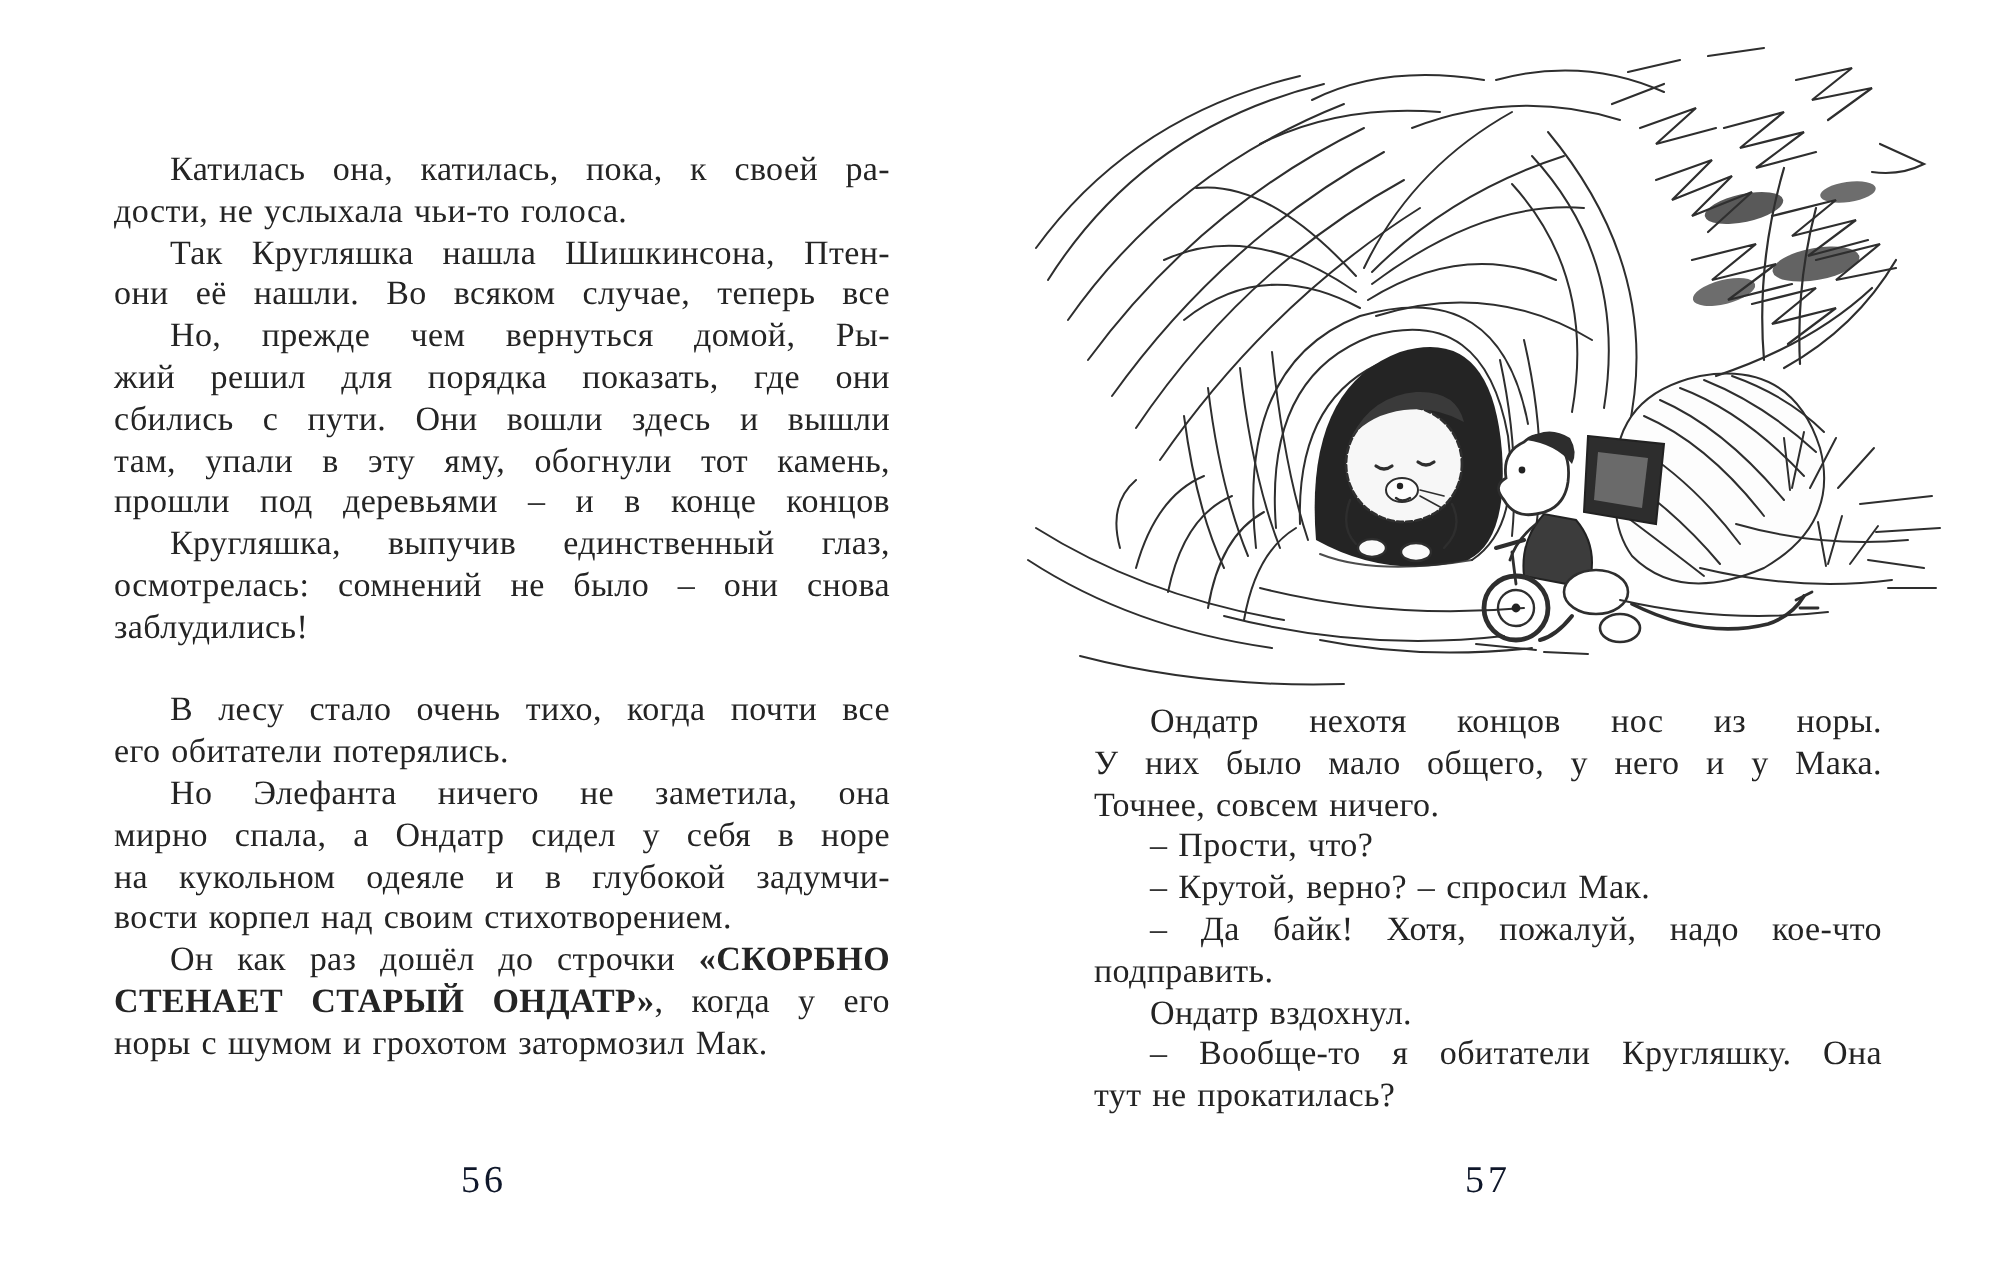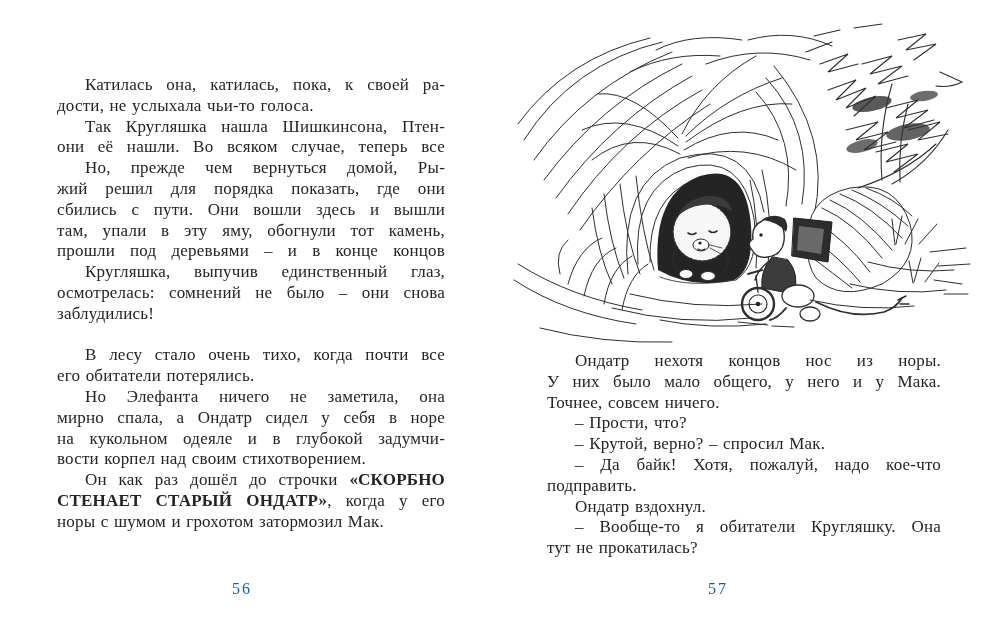--- a/index.html
+++ b/index.html
@@ -34,27 +34,27 @@
   }
   .text-col .line.section-break{
     margin-top:20.8px;
   }
   .text-col b{font-weight:bold;}
   #left-col{left:57px;top:47px;width:388px;margin-top:28px;}
   #right-col{left:547px;top:351px;width:394px;}
   .pagenum{
     position:absolute;
     top:580px;
-    font-size:16px;
+    font-size:19px;
     letter-spacing:2px;
     text-align:center;
-    color:#0369a1;
+    color:#0f172a;
   }
   #pagenum-left{left:57px;width:370px;}
-  #pagenum-right{left:521px;width:394px;}
+  #pagenum-right{left:547px;width:394px;}
   #illustration{
     position:absolute;
     left:510px;top:12px;
     width:480px;height:340px;
   }
 </style>
 </head>
 <body>
 
 <div class="spread">

